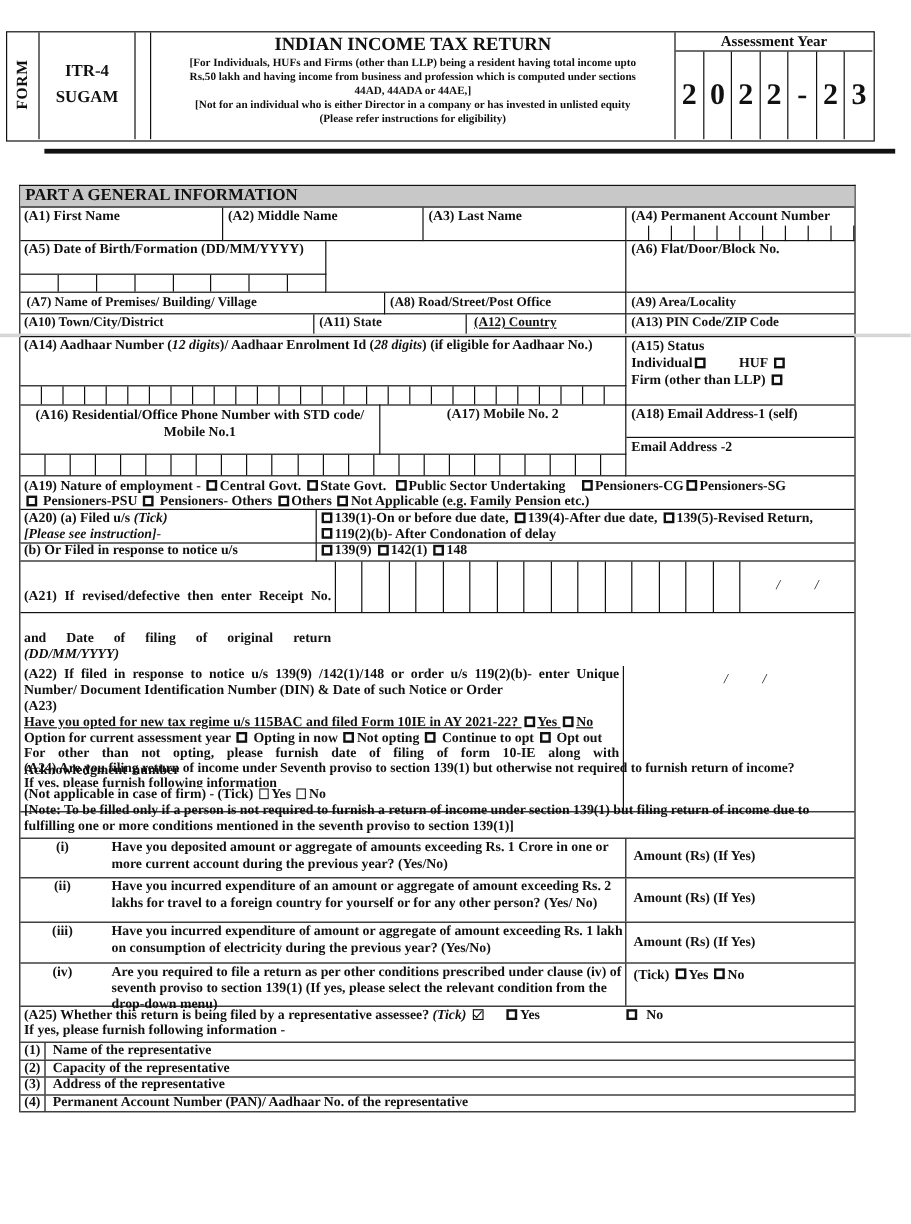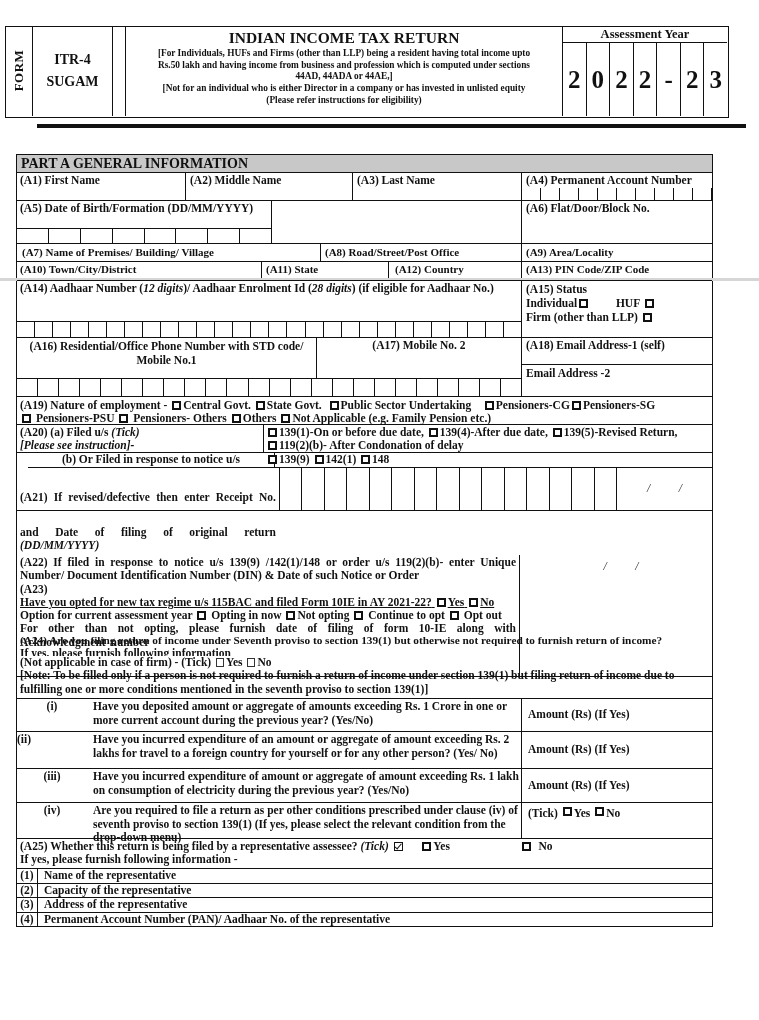--- a/index.html
+++ b/index.html
@@ -99,21 +99,21 @@
 
 <div class="abs" style="left:17px; top:244px; width:695px; height:18px;">
   <div class="abs br bb" style="left:0; top:0; width:304px; height:18px; padding:2px 5px; font-size:11px;"><span>(A7) Name of Premises/ Building/ Village</span></div>
   <div class="abs br bb" style="left:304px; top:0; width:201px; height:18px; padding:2px 4px; font-size:11px;"><span>(A8) Road/Street/Post Office</span></div>
   <div class="abs bb" style="left:505px; top:0; width:190px; height:18px; padding:2px 4px; font-size:11px;"><span>(A9) Area/Locality</span></div>
 </div>
 
 <div class="abs" style="left:17px; top:262px; width:695px; height:17px;">
   <div class="abs br" style="left:0; top:0; width:245px; height:17px; padding:1px 3px; font-size:11px;"><span>(A10) Town/City/District</span></div>
   <div class="abs br" style="left:245px; top:0; width:127px; height:17px; padding:1px 4px; font-size:11px;"><span>(A11) State</span></div>
-  <div class="abs br" style="left:372px; top:0; width:133px; height:17px; padding:1px 6px; font-size:11px;"><span>(A12) Country</span></div>
+  <div class="abs br" style="left:372px; top:0; width:133px; height:17px; padding:1px 6px; font-size:11px;text-decoration:underline;"><span>(A12) Country</span></div>
   <div class="abs" style="left:505px; top:0; width:190px; height:17px; padding:1px 4px; font-size:11px;"><span>(A13) PIN Code/ZIP Code</span></div>
 </div>
 <div class="abs" style="left:0; top:278px; width:759px; height:3px; background:#d6d6d6;"></div>
 
 <div class="abs bt" style="left:17px; top:280px; width:695px; height:58px;">
   <div class="abs br bb" style="left:0; top:0; width:505px; height:41px; padding:1px 3px;">
     <span>(A14) Aadhaar Number (</span><span class="italic">12 digits</span><span>)/ Aadhaar Enrolment Id (</span><span class="italic">28 digits</span><span>) (if eligible for Aadhaar No.)</span>
   </div>
   <div class="abs br bb" id="aadhaar-boxes" style="left:0; top:41px; width:505px; height:16px; display:flex;">
       <div style="flex: 1 1 0%; border-right: 1.3px solid rgb(17, 17, 17);"></div>
@@ -214,21 +214,21 @@
     <div class="italic">[Please see instruction]-</div>
   </div>
   <div class="abs bb" style="left:247px; top:0; width:448px; height:28px; padding:1px 2px; line-height:13px;">
     <div>
       <span class="cb"></span><span>139(1)-On or before due date,</span>
       <span class="cb"></span><span>139(4)-After due date,</span>
       <span class="cb"></span><span>139(5)-Revised Return,</span>
     </div>
     <div><span class="cb"></span><span>119(2)(b)- After Condonation of delay</span></div>
   </div>
-  <div class="abs br bb" style="left:11px; top:28px; width:247px; height:15px; padding:0 3px;text-align:center;">(b) Or Filed in response to notice u/s</div>
+  <div class="abs br bb" style="left:0; top:28px; width:247px; height:15px; padding:0 3px;">(b) Or Filed in response to notice u/s</div>
   <div class="abs bb" style="left:247px; top:28px; width:448px; height:15px; padding:0 2px;">
     <span class="cb"></span><span>139(9)</span>
     <span class="cb"></span><span>142(1)</span>
     <span class="cb"></span><span>148</span>
   </div>
 </div>
 
 <div class="abs bb" style="left:17px; top:468px; width:695px; height:43px;">
   <div class="abs br justify-wrap" style="left:0; top:0; width:263px; height:42px; padding:1px 3px; line-height:13px;">
     <div class="justify">(A21) If revised/defective then enter Receipt No.</div>
@@ -293,21 +293,21 @@
 
 <div class="abs" id="a24-rows" style="left:17px; top:699px; width:695px; height:140px;">
     <div class="abs bb" style="left: 0px; top: 0px; width: 695px; height: 33px;">
       <div class="abs" style="left: 0px; top: 1px; width: 70px; text-align: center;">(i)</div>
       <div class="abs br" style="left: 76px; top: 0px; width: 429px; height: 32px; padding: 1px 0px 0px; line-height: 13.5px;">Have you deposited amount or aggregate of amounts exceeding Rs. 1 Crore in one or more current account during the previous year? (Yes/No)</div>
       <div class="abs" style="left: 505px; top: 0px; width: 190px; height: 32px; padding-left: 6px; display: flex; align-items: center;">
         <span>Amount (Rs) (If Yes)</span>
       </div>
     </div>
     <div class="abs bb" style="left: 0px; top: 33px; width: 695px; height: 37px;">
-      <div class="abs" style="left: 0px; top: 1px; width: 70px; text-align: left;">(ii)</div>
+      <div class="abs" style="left: 0px; top: 1px; width: 70px; text-align: center;">(ii)</div>
       <div class="abs br" style="left: 76px; top: 0px; width: 429px; height: 36px; padding: 1px 0px 0px; line-height: 13.5px;">Have you incurred expenditure of an amount or aggregate of amount exceeding Rs. 2 lakhs for travel to a foreign country for yourself or for any other person? (Yes/ No)</div>
       <div class="abs" style="left: 505px; top: 0px; width: 190px; height: 36px; padding-left: 6px; display: flex; align-items: center;">
         <span>Amount (Rs) (If Yes)</span>
       </div>
     </div>
     <div class="abs bb" style="left: 0px; top: 70px; width: 695px; height: 34px;">
       <div class="abs" style="left: 0px; top: 1px; width: 70px; text-align: center;">(iii)</div>
       <div class="abs br" style="left: 76px; top: 0px; width: 429px; height: 33px; padding: 1px 0px 0px; line-height: 13.5px;">Have you incurred expenditure of amount or aggregate of amount exceeding Rs. 1 lakh on consumption of electricity during the previous year? (Yes/No)</div>
       <div class="abs" style="left: 505px; top: 0px; width: 190px; height: 33px; padding-left: 6px; display: flex; align-items: center;">
         <span>Amount (Rs) (If Yes)</span>

